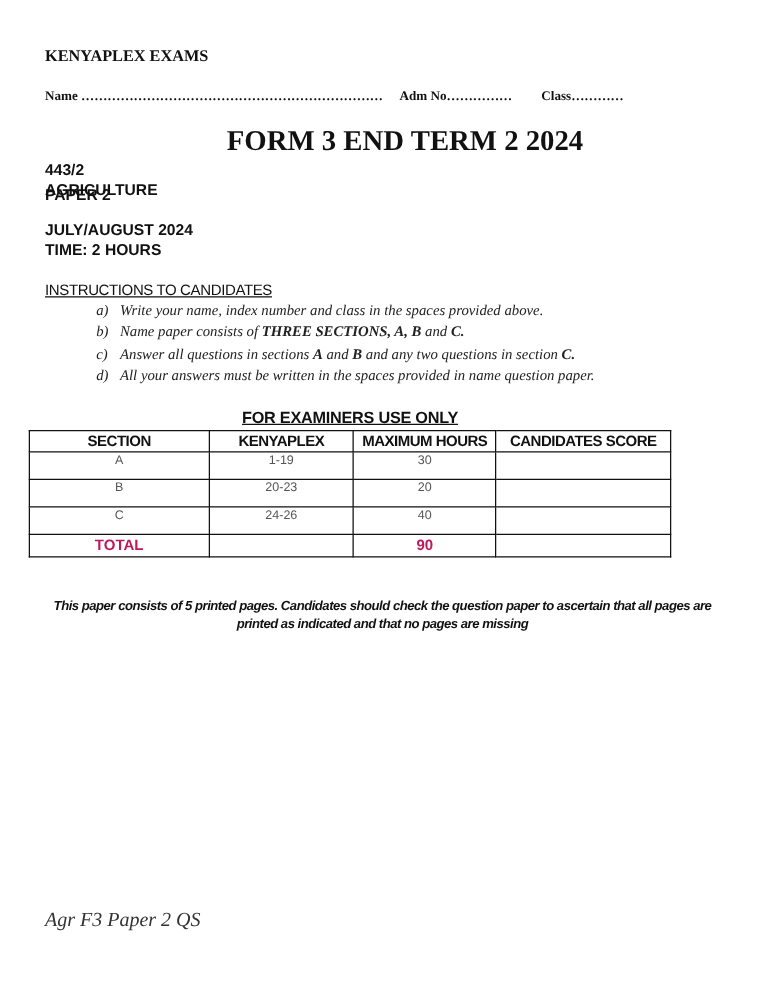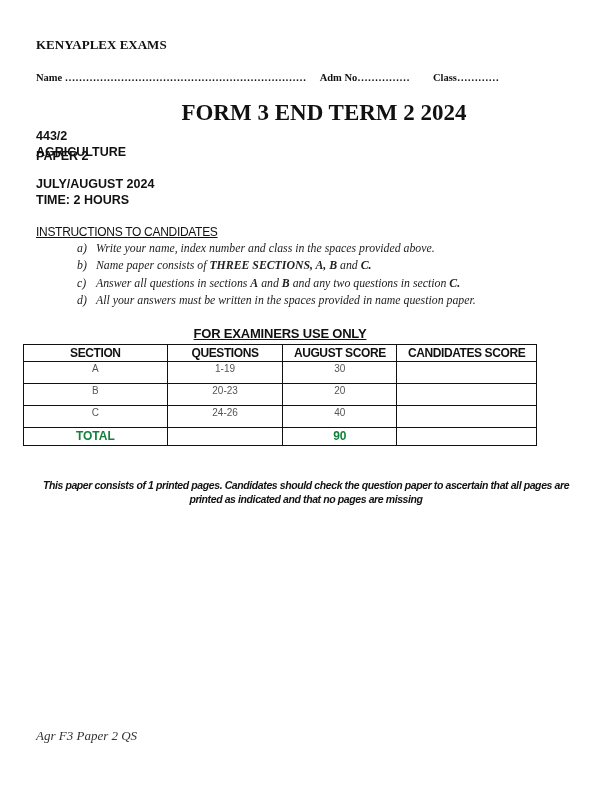--- a/index.html
+++ b/index.html
@@ -18,24 +18,24 @@
   .instr { left: 54px; font-size: 11.8px; font-style: italic; color: #222; margin-left: 23px; }
   .instr .lbl { display: inline-block; width: 19px; }
 
   #exam-head { left: 0; width: 542px; top: 326px; text-align: center; font-size: 13px; font-weight: bold; text-decoration: underline; letter-spacing: -0.2px; }
   #exam-head span { margin-left: 18px; }
 
   table#scores { position: absolute; left: 23px; top: 344px; border-collapse: collapse; width: 514px; }
   #scores td, #scores th { border: 1px solid #111; padding: 0; text-align: center; vertical-align: top; }
   #scores th { font-size: 12px; font-weight: bold; height: 16px; line-height: 16px; letter-spacing: -0.4px; font-family: "Liberation Sans", "DejaVu Sans", sans-serif; }
   #scores td { font-size: 10px; color: #555; height: 21px; line-height: 14px; font-family: "Liberation Sans", "DejaVu Sans", sans-serif; }
-  #scores tr.total td { font-size: 12px; font-weight: bold; color: #15803d; height: 17px; line-height: 17px; }
+  #scores tr.total td { font-size: 12px; font-weight: bold; color: #be185d; height: 17px; line-height: 17px; }
 
   #note { left: 30px; width: 552px; top: 478px; text-align: center; font-size: 10.5px; font-style: italic; font-weight: bold; white-space: normal; line-height: 14px; letter-spacing: -0.4px; }
-  #footer { left: 36px; top: 728px; font-size: 13px; font-style: italic; color: #333; }
+  #footer { left: 36px; top: 728px; font-size: 16px; font-style: italic; color: #333; }
 </style>
 </head>
 <body>
 
 <div class="abs serif" id="org">KENYAPLEX EXAMS</div>
 
 <div class="abs serif" id="name-line">
   <span>Name ……………………………………………………………</span>
   <span style="width:8px"></span>
   <span>Adm No……………</span>
@@ -71,22 +71,22 @@
 <table id="scores">
   <colgroup>
       <col style="width:144px">
       <col style="width:116px">
       <col style="width:114px">
       <col style="width:140px">
     </colgroup>
   <tbody>
       <tr>
     <th>SECTION</th>
-    <th>QUESTIONS</th>
-    <th>AUGUST SCORE</th>
+    <th>KENYAPLEX</th>
+    <th>MAXIMUM HOURS</th>
     <th>CANDIDATES SCORE</th>
   </tr>
   <tr>
     <td>A</td>
     <td>1-19</td>
     <td>30</td>
     <td></td>
   </tr>
   <tr>
     <td>B</td>
@@ -102,15 +102,15 @@
   </tr>
   <tr class="total">
     <td>TOTAL</td>
     <td></td>
     <td>90</td>
     <td></td>
   </tr>
 </tbody>
   </table>
 
-<div class="abs sans" id="note">This paper consists of 1 printed pages.  Candidates should check the question paper to ascertain that all pages are printed as indicated and that no pages are missing</div>
+<div class="abs sans" id="note">This paper consists of 5 printed pages.  Candidates should check the question paper to ascertain that all pages are printed as indicated and that no pages are missing</div>
 
 <div class="abs serif" id="footer">Agr F3 Paper 2 QS</div>
 
 </body></html>

